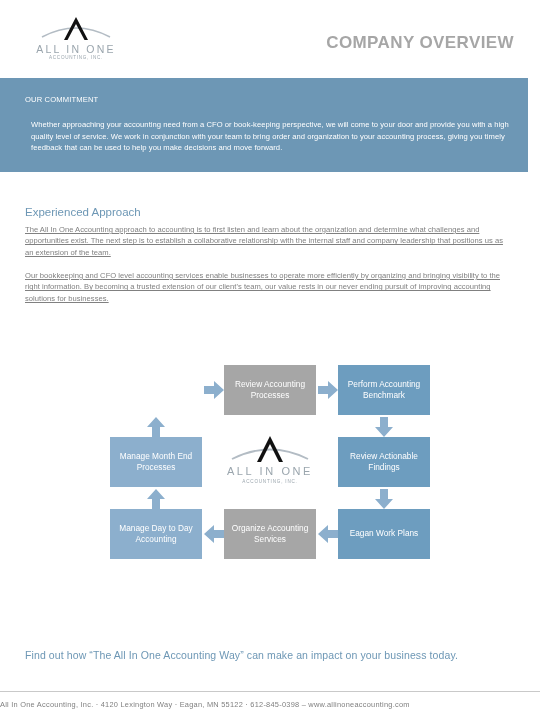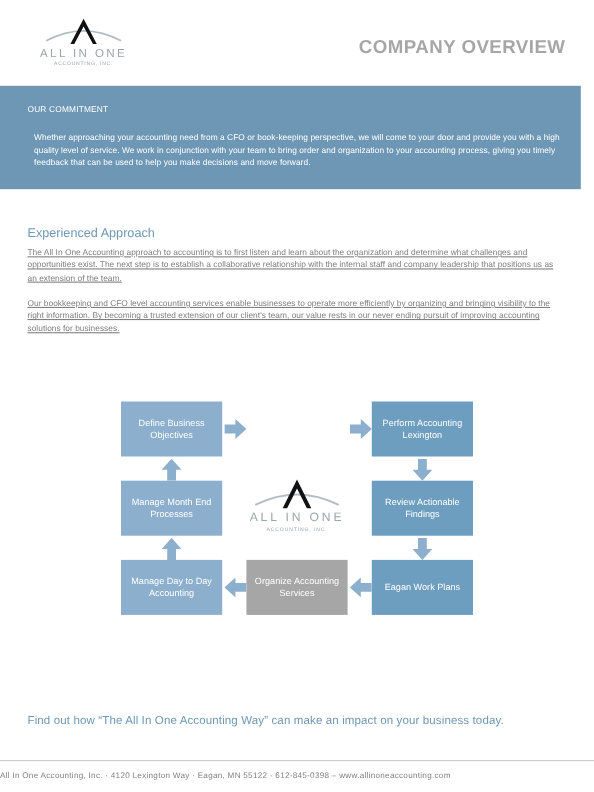--- a/index.html
+++ b/index.html
@@ -237,22 +237,22 @@
   <div class="banner-heading">OUR COMMITMENT</div>
   <div class="banner-body">Whether approaching your accounting need from a CFO or book-keeping perspective, we will come to your door and provide you with a high quality level of service. We work in conjunction with your team to bring order and organization to your accounting process, giving you timely feedback that can be used to help you make decisions and move forward.</div>
 </div>
 
 <div class="section-title">Experienced Approach</div>
 <div class="para para-1">The All In One Accounting approach to accounting is to first listen and learn about the organization and determine what challenges and opportunities exist. The next step is to establish a collaborative relationship with the internal staff and company leadership that positions us as an extension of the team.</div>
 <div class="para para-2">Our bookkeeping and CFO level accounting services enable businesses to operate more efficiently by organizing and bringing visibility to the right information. By becoming a trusted extension of our client's team, our value rests in our never ending pursuit of improving accounting solutions for businesses.</div>
 
 <div class="diagram">
 
-  <div class="pbox lightblue col-l row-1">Define Business Objectives</div>
-  <div class="pbox darkblue col-r row-1">Perform Accounting Lexington</div>
+  <div class="pbox gray col-c row-1">Review Accounting Processes</div>
+  <div class="pbox darkblue col-r row-1">Perform Accounting Benchmark</div>
 
   <div class="pbox lightblue col-l row-2">Manage Month End Processes</div>
   <div class="pbox darkblue col-r row-2">Review Actionable Findings</div>
 
   <div class="pbox lightblue col-l row-3">Manage Day to Day Accounting</div>
   <div class="pbox gray col-c row-3">Organize Accounting Services</div>
   <div class="pbox darkblue col-r row-3">Eagan Work Plans</div>
 
   <div class="diagram-logo">
     <div class="dl-mark">

